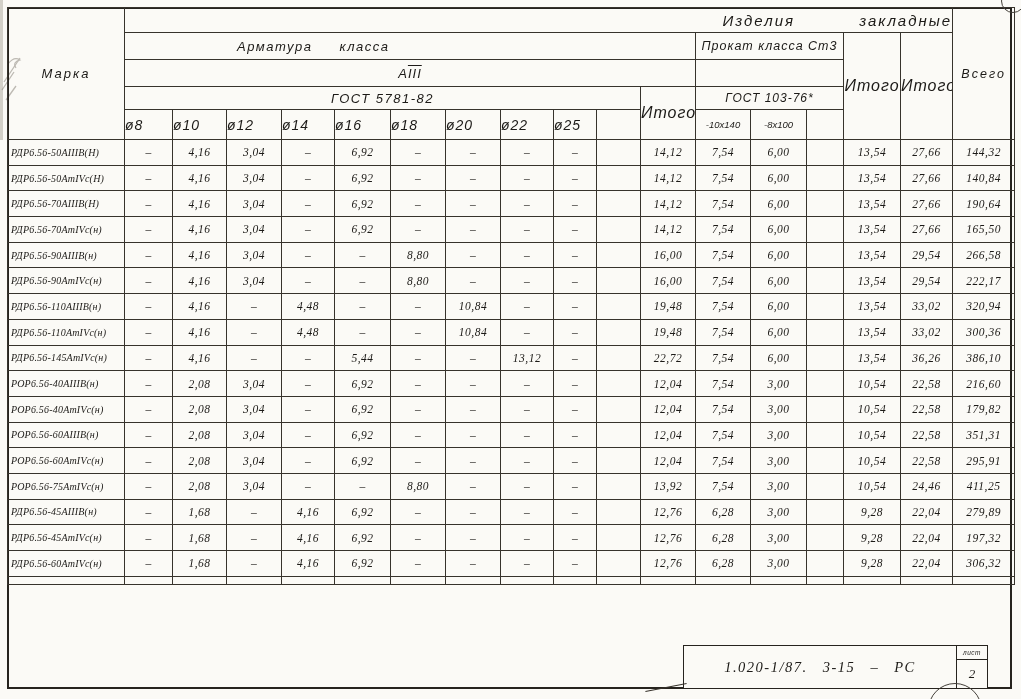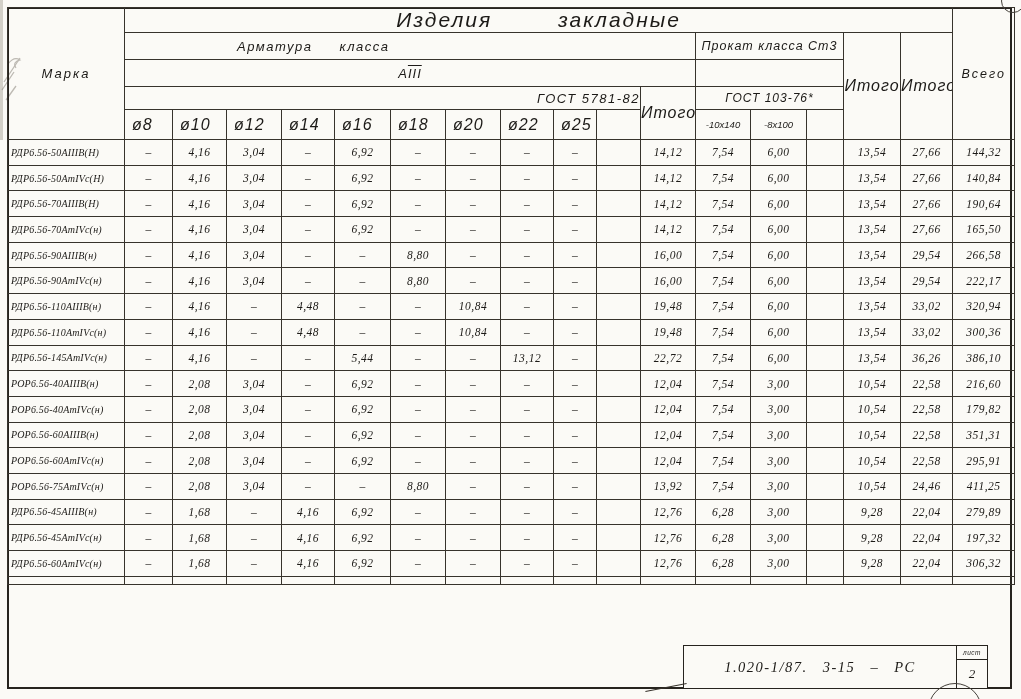--- a/index.html
+++ b/index.html
@@ -21,29 +21,29 @@
     border:1.4px solid #37332c;padding:0;font-weight:normal;
     overflow:hidden;white-space:nowrap;vertical-align:middle;
   }
   tr.hr1{height:25px}
   tr.hr2{height:27px}
   tr.hr3{height:27px}
   tr.hr4{height:23px}
   tr.hr5{height:30px}
   tbody tr{height:25.7px}
   tr.endrow{height:8px}
-  .title-cell{font-size:21px;letter-spacing:2px;word-spacing:58px;text-align:center;}
+  .title-cell{font-size:15px;letter-spacing:2px;word-spacing:58px;text-align:right;}
   .mark-head{font-size:13px;letter-spacing:2px;text-align:center;}
   .arm-group{font-size:13px;letter-spacing:1.5px;word-spacing:22px;text-align:left;padding-left:112px;}
   .prokat-group{font-size:12.5px;letter-spacing:1px;text-align:center;margin-top:44px;}
   .aclass{font-size:13px;text-align:center;letter-spacing:1px;margin-top:40px;}
   .aclass .ov{text-decoration:overline;}
-  .gost{font-size:13px;letter-spacing:1.5px;text-align:right;}
+  .gost{font-size:13px;letter-spacing:1.5px;text-align:center;}
   .gost-p{font-size:12px;letter-spacing:1px;text-align:center;}
-  .dia{font-size:16px;text-align:left;padding-left:7px;letter-spacing:1px;}
+  .dia{font-size:14px;text-align:left;letter-spacing:1px;}
   .size{font-size:9.5px;text-align:center;}
   .itogo{font-size:16px;letter-spacing:1px;text-align:center;}
   .vsego{font-size:12.5px;letter-spacing:2px;text-align:center;}
   td.mark{
     font-family:"Liberation Serif",serif;font-size:10px;
     text-align:left;padding-left:3px;letter-spacing:.2px;
   }
   td.val{
     font-family:"Liberation Serif",serif;font-size:11.5px;
     text-align:center;letter-spacing:.5px;

